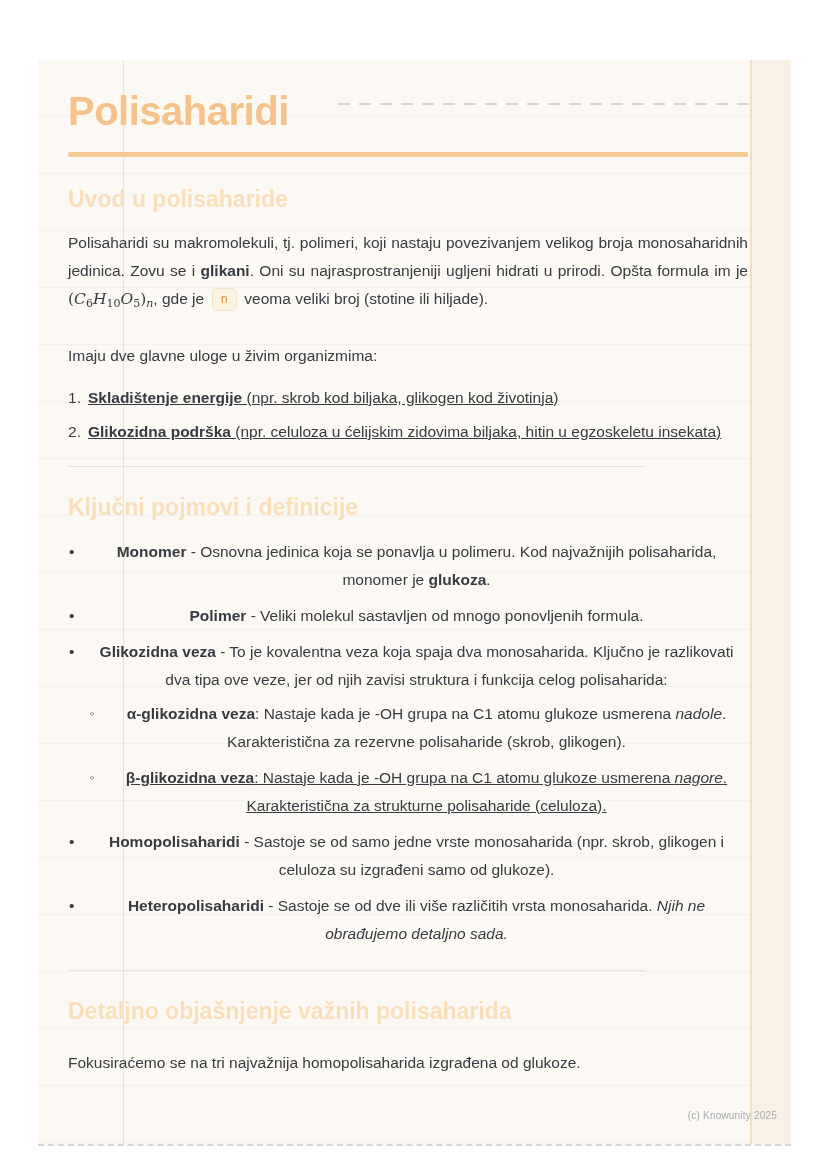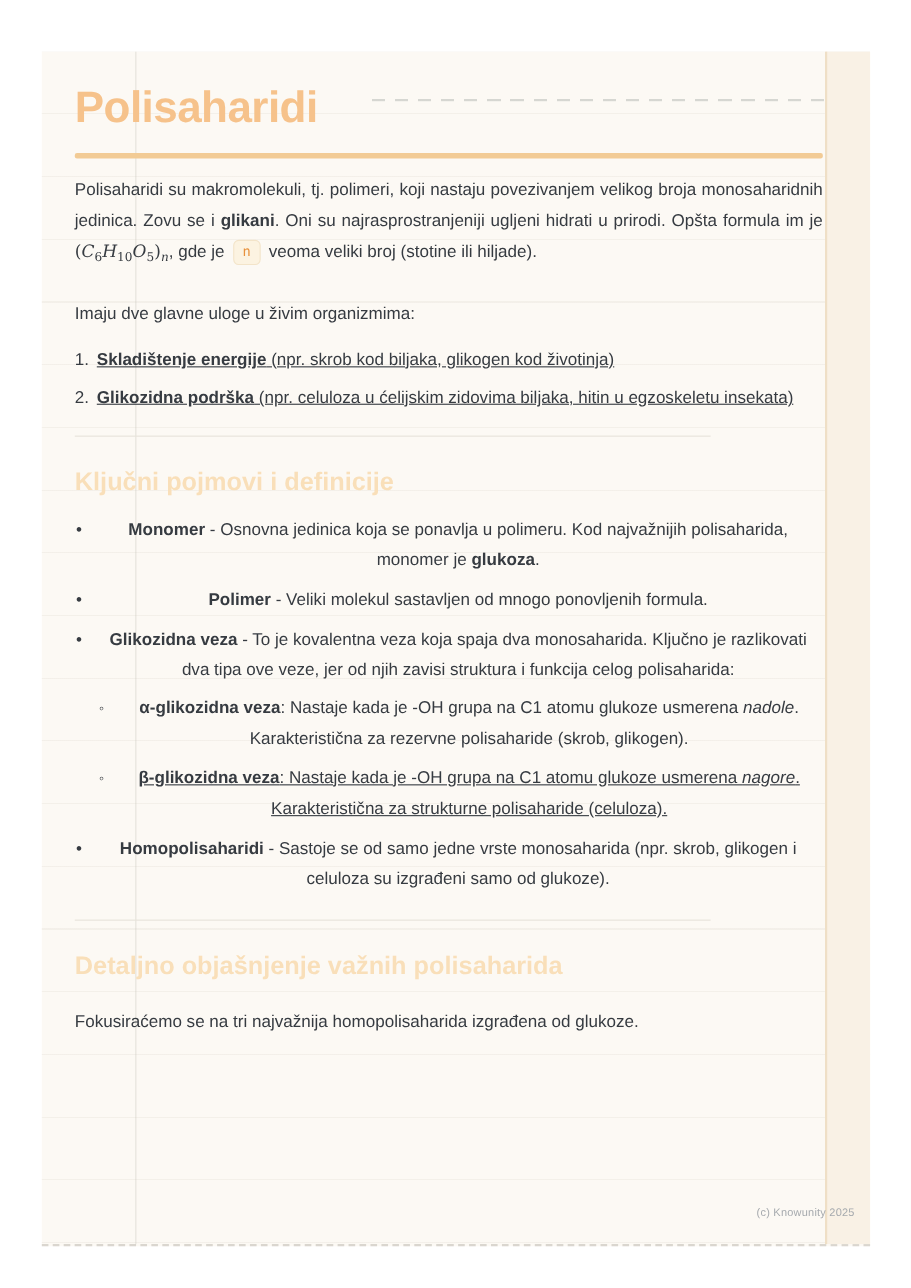--- a/index.html
+++ b/index.html
@@ -13,21 +13,21 @@
   }
   *{box-sizing:border-box;}
   html,body{margin:0;padding:0;}
   body{
     width:828px;height:1171px;
     background:#ffffff;
     font-family:"Liberation Sans","DejaVu Sans",sans-serif;
     position:relative;overflow:hidden;
   }
   .page{
-    position:absolute;left:38px;top:47px;
+    position:absolute;left:38px;top:60px;
     width:753px;height:1086px;
     background:var(--page-bg,#FCF9F4);
     border-bottom:2px dashed rgba(190,186,176,0.55);
   }
   
   .ruled-lines{
     position:absolute;inset:0;
     background:repeating-linear-gradient(180deg,transparent 0 56px,rgba(205,198,185,0.18) 56px 57px);
     pointer-events:none;
   }
@@ -147,20 +147,21 @@
   <div class="vline vline-left"></div>
   <div class="vline vline-right"></div>
   <div class="title-dashes"></div>
 
   <div class="content">
 
     <h1>Polisaharidi</h1>
     <div class="rule"></div>
 
     <section>
+      <h2 class="first">Uvod u polisaharide</h2>
       <p class="body just"><span>Polisaharidi su makromolekuli, tj. polimeri, koji nastaju povezivanjem velikog broja monosaharidnih jedinica. Zovu se i </span><span class="b">glikani</span><span>. Oni su najrasprostranjeniji ugljeni hidrati u prirodi. Opšta formula im je </span><span class="m">(</span><span class="mi">C</span><span class="msub">6</span><span class="mi">H</span><span class="msub">10</span><span class="mi">O</span><span class="msub">5</span><span class="m">)</span><span class="misub">n</span><span>, gde je </span><span class="code">n</span><span> veoma veliki broj (stotine ili hiljade).</span></p>
       <p class="body">Imaju dve glavne uloge u živim organizmima:</p>
       <ol class="roles">
         <li><span class="b">Skladištenje energije</span><span> (npr. skrob kod biljaka, glikogen kod životinja)</span></li>
         <li><span class="b">Glikozidna podrška</span><span> (npr. celuloza u ćelijskim zidovima biljaka, hitin u egzoskeletu insekata)</span></li>
       </ol>
     </section>
 
     <div class="divider" style="margin-top:20px;"></div>
 
@@ -170,20 +171,21 @@
         <li><span class="b">Monomer</span><span> - Osnovna jedinica koja se ponavlja u polimeru. Kod najvažnijih polisaharida, monomer je </span><span class="b">glukoza</span><span>.</span></li>
         <li><span class="b">Polimer</span><span> - Veliki molekul sastavljen od mnogo ponovljenih formula.</span></li>
         <li>
           <span class="li-text"><span class="b">Glikozidna veza</span><span> - To je kovalentna veza koja spaja dva monosaharida. Ključno je razlikovati dva tipa ove veze, jer od njih zavisi struktura i funkcija celog polisaharida:</span></span>
           <ul class="sub">
             <li><span class="b">α-glikozidna veza</span><span>: Nastaje kada je -OH grupa na C1 atomu glukoze usmerena </span><span class="i">nadole</span><span>. Karakteristična za rezervne polisaharide (skrob, glikogen).</span></li>
             <li><span class="b">β-glikozidna veza</span><span>: Nastaje kada je -OH grupa na C1 atomu glukoze usmerena </span><span class="i">nagore</span><span>. Karakteristična za strukturne polisaharide (celuloza).</span></li>
           </ul>
         </li>
         <li><span class="b">Homopolisaharidi</span><span> - Sastoje se od samo jedne vrste monosaharida (npr. skrob, glikogen i celuloza su izgrađeni samo od glukoze).</span></li>
+        <li><span class="b">Heteropolisaharidi</span><span> - Sastoje se od dve ili više različitih vrsta monosaharida. </span><span class="i">Njih ne obrađujemo detaljno sada.</span></li>
       </ul>
     </section>
 
     <div class="divider" style="margin-top:22px;"></div>
 
     <section>
       <h2>Detaljno objašnjenje važnih polisaharida</h2>
       <p class="body">Fokusiraćemo se na tri najvažnija homopolisaharida izgrađena od glukoze.</p>
     </section>
 

